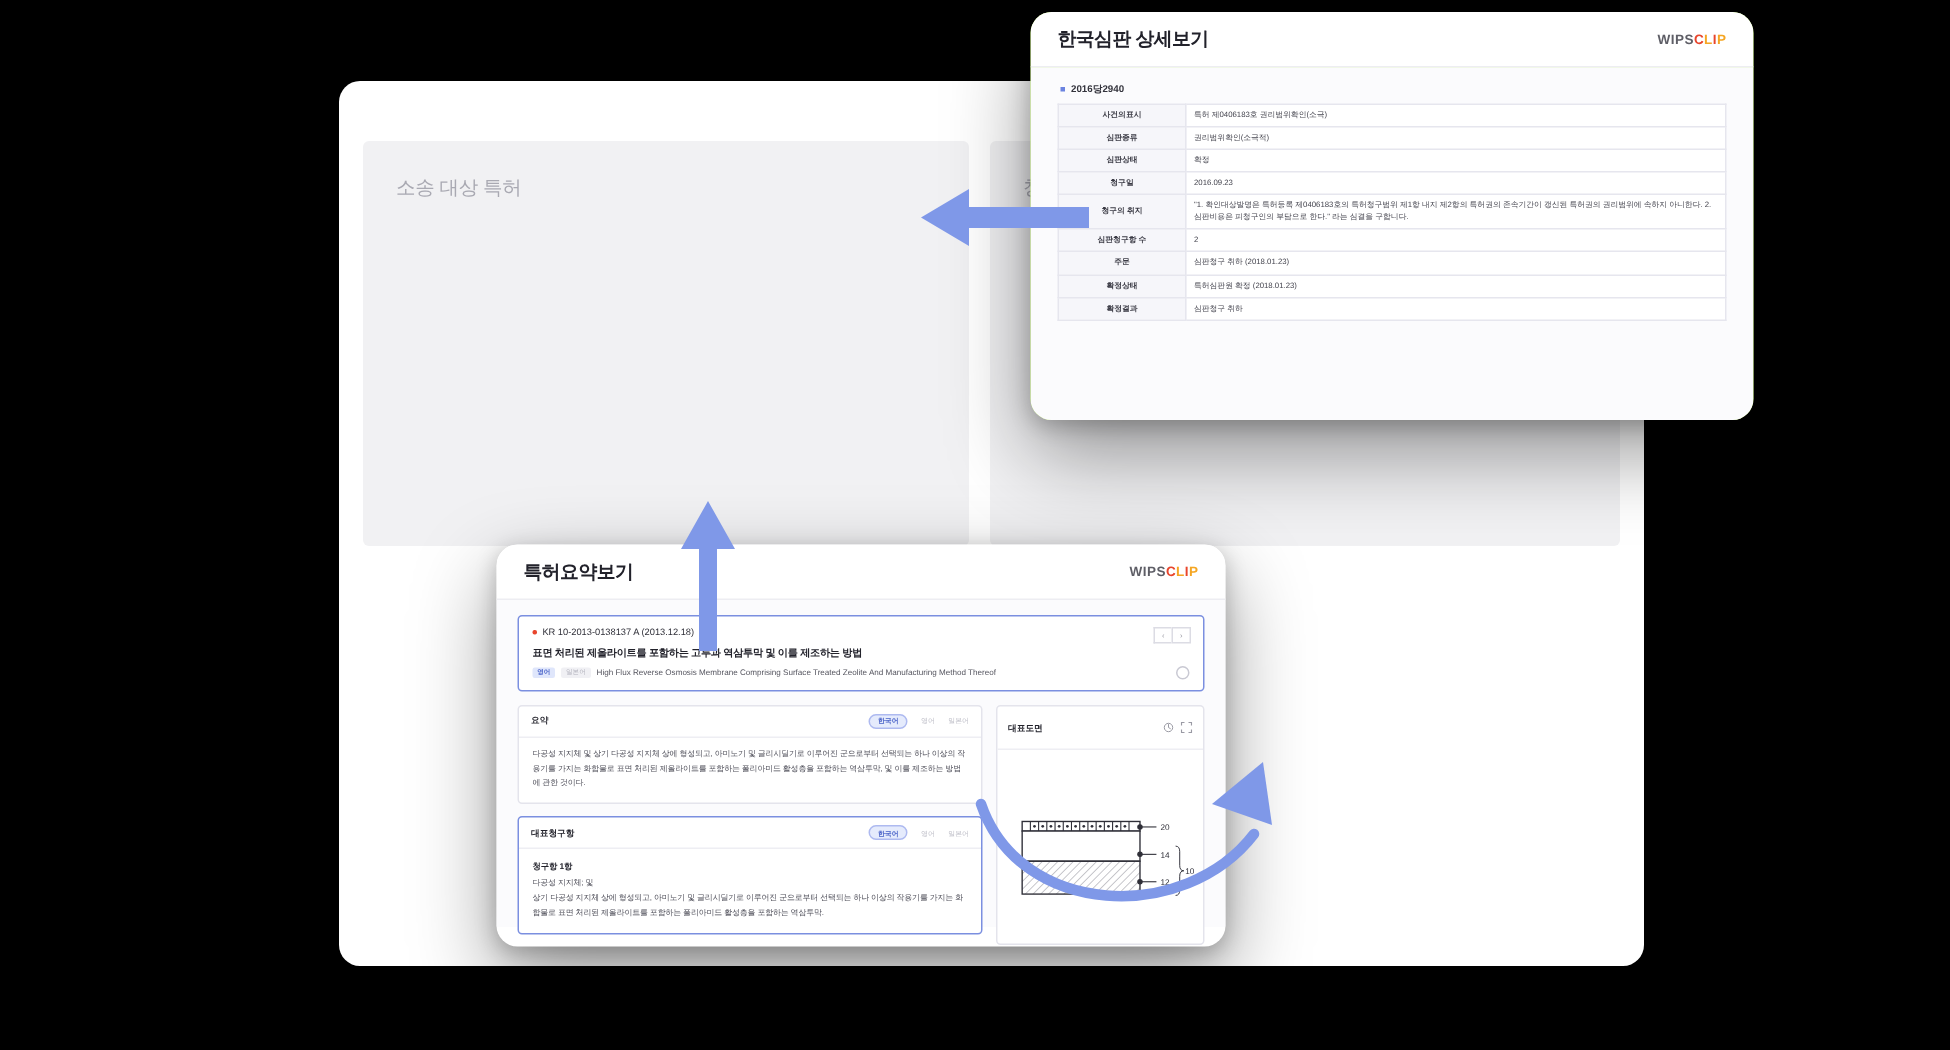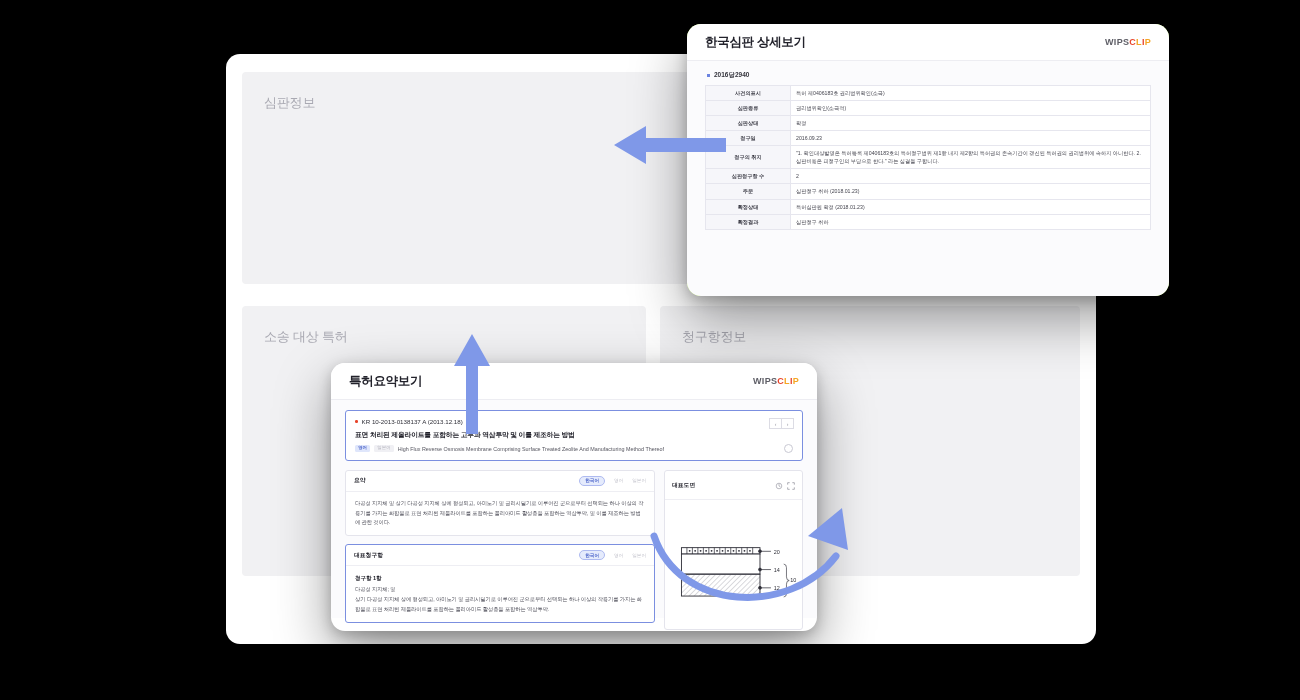--- a/index.html
+++ b/index.html
@@ -38,21 +38,21 @@
     font-size:13px;color:#a9a9b2;font-weight:400;letter-spacing:-.2px;
     padding:22px 0 0 22px;
   }
   #sim-panel{height:212px;margin-bottom:0;}
   .row2{display:flex;gap:14px;margin-top:22px;}
   #soso-panel{width:404px;height:270px;}
   #chung-panel{flex:1;height:270px;}
 
   
   .win-trial{
-    position:absolute;left:687px;top:24px;width:482px;height:272px;
+    position:absolute;left:687px;top:8px;width:482px;height:272px;
     background:#bef264;border-radius:14px;
     box-shadow:0 22px 55px rgba(0,0,0,.40), 0 4px 14px rgba(0,0,0,.22);
     overflow:hidden;
   }
   .card-head{
     height:36px;display:flex;align-items:center;justify-content:space-between;
     padding:0 18px;border-bottom:1px solid #ededf2;background:#fff;
   }
   .card-head h2{margin:0;font-size:12.5px;font-weight:700;color:#22222b;letter-spacing:-.3px;}
   .logo{font-size:9px;font-weight:800;letter-spacing:.3px;display:flex;align-items:flex-end;}
@@ -142,23 +142,20 @@
   
 </style>
 </head>
 <body>
 
 <div class="stage">
 
   <div class="win-base">
 
     <div class="base-body">
-      <div id="sim-panel" class="panel-grey">
-        <div class="panel-label">심판정보</div>
-      </div>
       <div class="row2">
         <div id="soso-panel" class="panel-grey">
           <div class="panel-label">소송 대상 특허</div>
         </div>
         <div id="chung-panel" class="panel-grey">
           <div class="panel-label">청구항정보</div>
         </div>
       </div>
     </div>
   </div>

